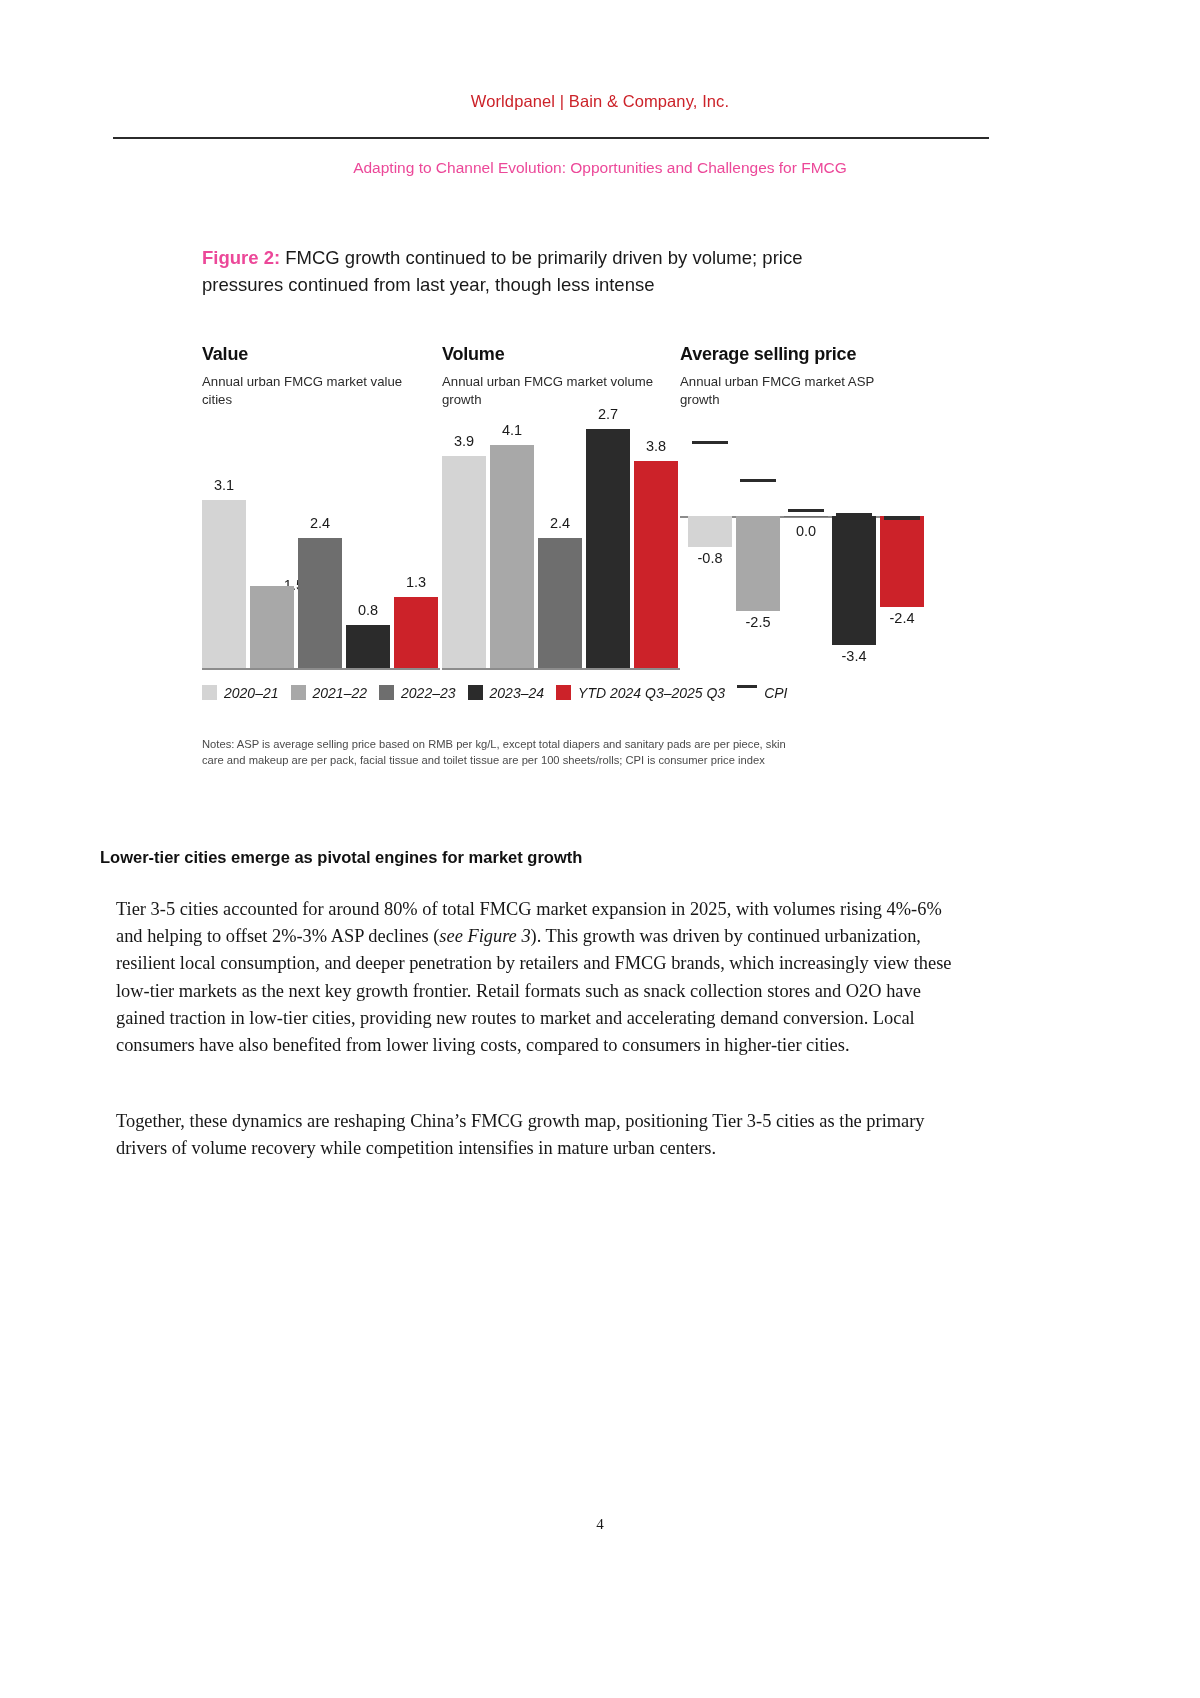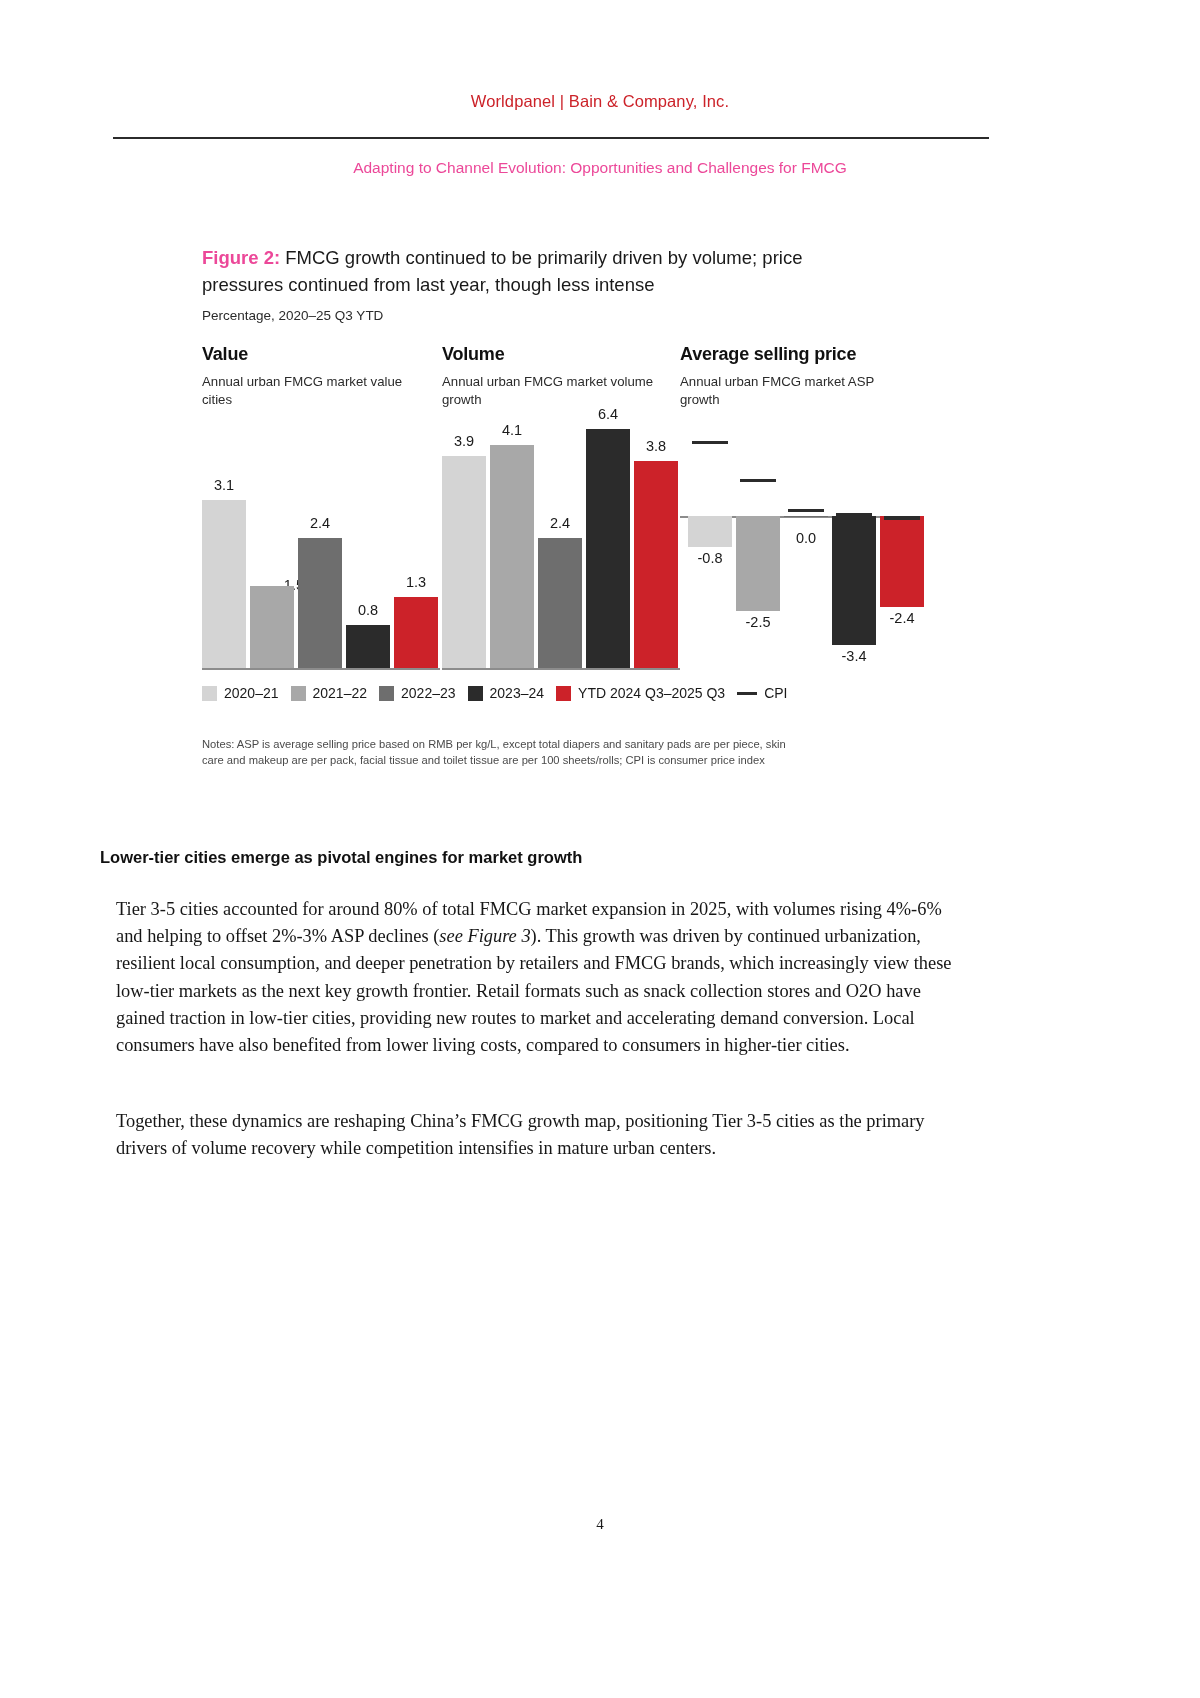--- a/index.html
+++ b/index.html
@@ -153,23 +153,24 @@
     left: 202px;
     top: 685px;
     width: 760px;
     display: flex;
     align-items: center;
     font-size: 14px;
     color: #1a1a1a;
   }
   .legend-item {
     display: flex;
-    align-items: center;
+    align-items: flex-start;
     margin-right: 12px;
     white-space: nowrap;
+    font-style: italic;
   }
   .swatch {
     width: 15px;
     height: 15px;
     margin-right: 7px;
     flex: 0 0 auto;
   }
   .swatch-line {
     width: 20px;
     height: 3px;
@@ -228,21 +229,20 @@
 <body>
 
 <div class="page">
 
   <div class="brand">Worldpanel | Bain &amp; Company, Inc.</div>
   <div class="rule"></div>
   <div class="doc-subtitle">Adapting to Channel Evolution: Opportunities and Challenges for FMCG</div>
 
   <div class="figure">
     <div class="fig-title"><span class="fig-label">Figure 2:</span><span> FMCG growth continued to be primarily driven by volume; price pressures continued from last year, though less intense</span></div>
-    <div class="fig-units">Percentage, 2020–25 Q3 YTD</div>
   </div>
 
   <div class="panels" id="panels">
       <div class="panel p0">
         <div class="panel-title">Value</div>
         <div class="panel-sub">Annual urban FMCG market value cities</div>
         <div class="plot">
           <div class="axis" style="top: 250px;"></div>
           <div class="bar-slot" style="left: 0px;">
             <div class="bar-val" style="top: 58.5217px;">3.1</div>
@@ -277,21 +277,21 @@
           </div>
           <div class="bar-slot" style="left: 48px;">
             <div class="bar-val" style="top: 4.17391px;">4.1</div>
             <div class="bar" style="background: rgb(168, 168, 168); height: 222.826px; top: 27.1739px;"></div>
           </div>
           <div class="bar-slot" style="left: 96px;">
             <div class="bar-val" style="top: 96.5652px;">2.4</div>
             <div class="bar" style="background: rgb(110, 110, 110); height: 130.435px; top: 119.565px;"></div>
           </div>
           <div class="bar-slot" style="left: 144px;">
-            <div class="bar-val" style="top: -12.1304px;">6.4</div>
+            <div class="bar-val" style="top: -12.1304px;">2.7</div>
             <div class="bar" style="background: rgb(43, 43, 43); height: 239.13px; top: 10.8696px;"></div>
           </div>
           <div class="bar-slot" style="left: 192px;">
             <div class="bar-val" style="top: 20.4783px;">3.8</div>
             <div class="bar" style="background: rgb(204, 34, 41); height: 206.522px; top: 43.4783px;"></div>
           </div>
         </div>
       </div>
       <div class="panel p2">
         <div class="panel-title">Average selling price</div>
@@ -300,21 +300,21 @@
           <div class="axis" style="top: 98.4848px;"></div>
           <div class="bar-slot" style="left: 8px;">
             <div class="bar-val" style="top: 131.788px;">-0.8</div>
             <div class="bar" style="background: rgb(212, 212, 212); height: 30.303px; top: 98.4848px;"></div>
           </div>
           <div class="bar-slot" style="left: 56px;">
             <div class="bar-val" style="top: 196.182px;">-2.5</div>
             <div class="bar" style="background: rgb(168, 168, 168); height: 94.697px; top: 98.4848px;"></div>
           </div>
           <div class="bar-slot" style="left: 104px;">
-            <div class="bar-val" style="top: 112px;">0.0</div>
+            <div class="bar-val" style="top: 105px;">0.0</div>
             <div class="bar" style="background: rgb(110, 110, 110); height: 1px; top: 98.4848px;"></div>
           </div>
           <div class="bar-slot" style="left: 152px;">
             <div class="bar-val" style="top: 230.273px;">-3.4</div>
             <div class="bar" style="background: rgb(43, 43, 43); height: 128.788px; top: 98.4848px;"></div>
           </div>
           <div class="bar-slot" style="left: 200px;">
             <div class="bar-val" style="top: 192.394px;">-2.4</div>
             <div class="bar" style="background: rgb(204, 34, 41); height: 90.9091px; top: 98.4848px;"></div>
           </div>

